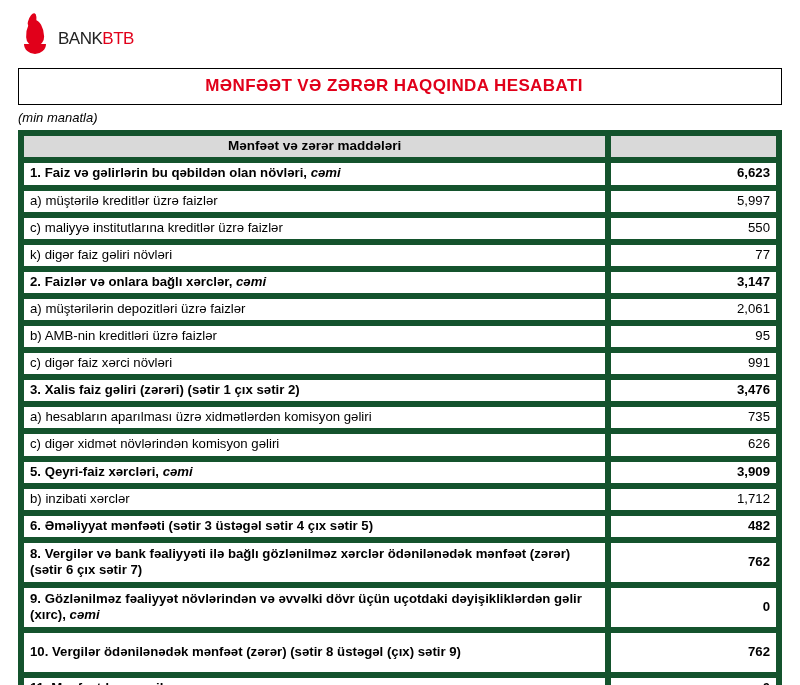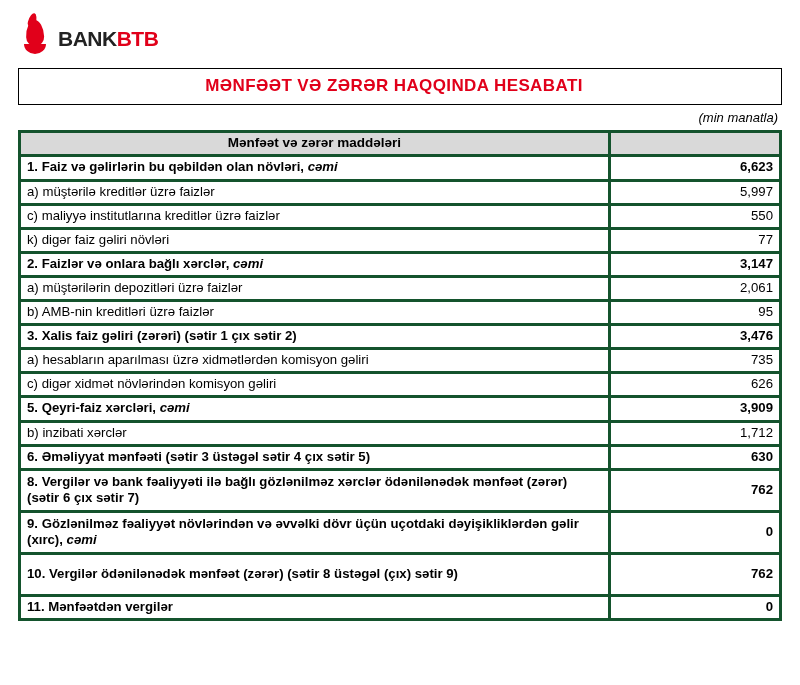--- a/index.html
+++ b/index.html
@@ -59,22 +59,22 @@
   .flame-base {
     position: absolute;
     left: 2px;
     top: 26px;
     width: 22px;
     height: 10px;
     background: #e1001a;
     border-radius: 0 0 50% 50% / 0 0 100% 100%;
   }
   .logo-text {
-    font-size: 21px;
-    font-weight: bold;
+    font-size: 17px;
+    font-weight: normal;
     letter-spacing: -0.5px;
     line-height: 1;
     display: flex;
     align-items: baseline;
   }
   .logo-bank { color: #222222; }
   .logo-btb { color: #e1001a; }
 
   
   .title-bar {
@@ -86,35 +86,35 @@
   }
   .title-bar .title-text {
     color: #e1001a;
     font-size: 17px;
     font-weight: bold;
     letter-spacing: 0.4px;
   }
 
   
   .units {
-    text-align: right;
+    text-align: left;
     font-size: 13px;
     font-style: italic;
     padding: 5px 4px 5px 0;
   }
 
   
   table.report {
     width: 100%;
     border-collapse: collapse;
     table-layout: fixed;
     font-size: 13.2px;
   }
   table.report td {
-    border: 3px solid #14532d;
+    border: 6px solid #14532d;
     padding: 2px 6px 3px 6px;
     vertical-align: middle;
     line-height: 1.22;
   }
   col.c-label { width: 77.5%; }
   col.c-value { width: 22.5%; }
 
   .hdr td {
     background: #d9d9d9;
     text-align: center;
@@ -196,20 +196,24 @@
           <td class="val">3,147</td>
         </tr>
         <tr>
           <td><span>a) müştərilərin depozitləri üzrə faizlər</span></td>
           <td class="val">2,061</td>
         </tr>
         <tr>
           <td><span>b) AMB-nin kreditləri üzrə faizlər</span></td>
           <td class="val">95</td>
         </tr>
+        <tr>
+          <td><span>c) digər faiz xərci növləri</span></td>
+          <td class="val">991</td>
+        </tr>
         <tr class="bold">
           <td><span>3. Xalis faiz gəliri (zərəri) (sətir 1 çıx sətir 2)</span></td>
           <td class="val">3,476</td>
         </tr>
         <tr>
           <td><span>a) hesabların aparılması üzrə xidmətlərdən komisyon gəliri</span></td>
           <td class="val">735</td>
         </tr>
         <tr>
           <td><span>c) digər xidmət növlərindən komisyon gəliri</span></td>
@@ -218,21 +222,21 @@
         <tr class="bold">
           <td><span>5. Qeyri-faiz xərcləri, </span><span class="ital">cəmi</span></td>
           <td class="val">3,909</td>
         </tr>
         <tr>
           <td><span>b) inzibati xərclər</span></td>
           <td class="val">1,712</td>
         </tr>
         <tr class="bold">
           <td><span>6. Əməliyyat mənfəəti (sətir 3 üstəgəl sətir 4 çıx sətir 5)</span></td>
-          <td class="val">630</td>
+          <td class="val">482</td>
         </tr>
         <tr class="bold two-line">
           <td><span>8. Vergilər və bank fəaliyyəti ilə bağlı gözlənilməz xərclər ödənilənədək mənfəət (zərər) (sətir 6 çıx sətir 7)</span></td>
           <td class="val">762</td>
         </tr>
         <tr class="bold two-line">
           <td><span>9. Gözlənilməz fəaliyyət növlərindən və əvvəlki dövr üçün uçotdaki dəyişikliklərdən gəlir (xırc), </span><span class="ital">cəmi</span></td>
           <td class="val">0</td>
         </tr>
         <tr class="bold two-line">

